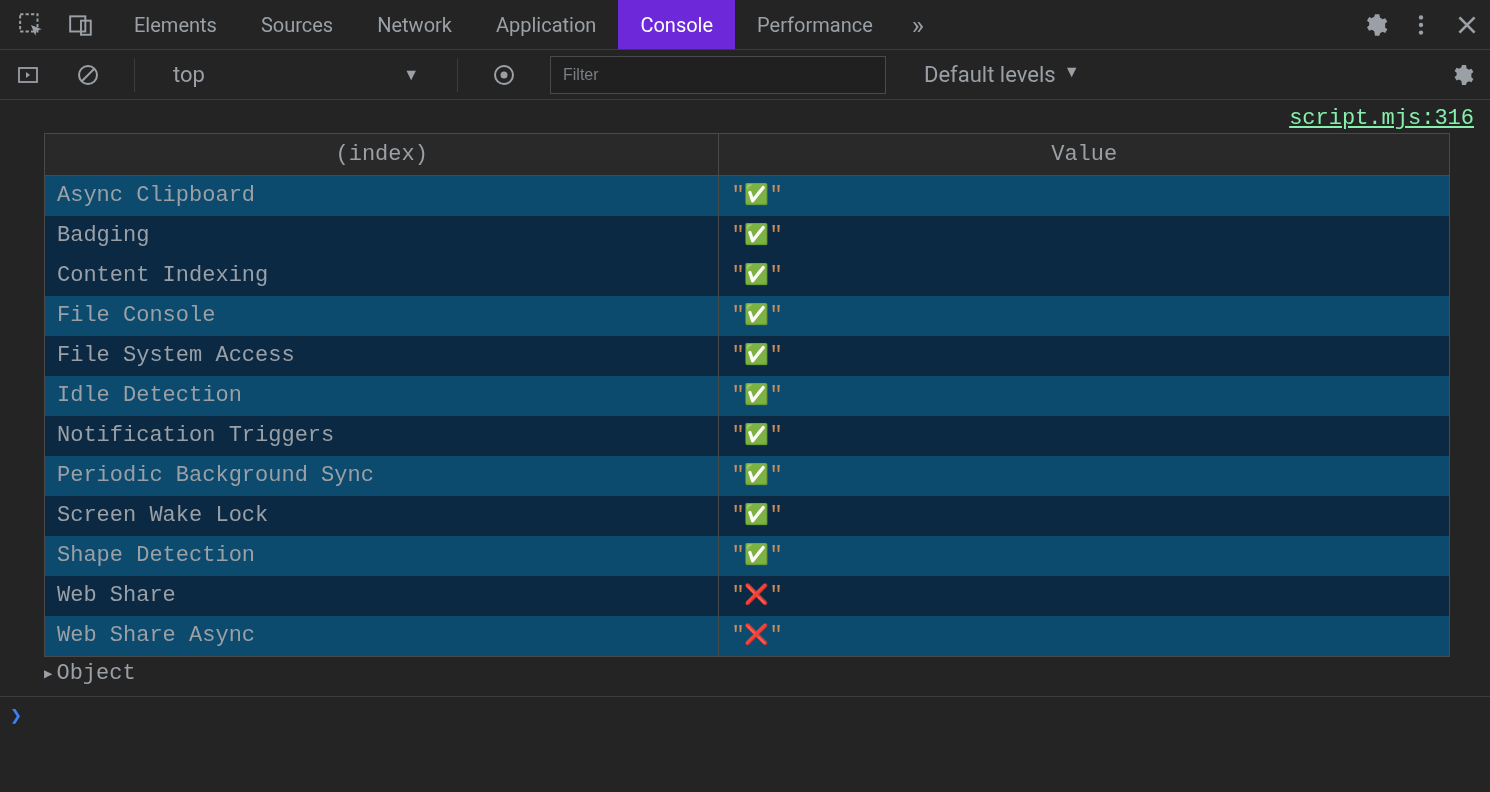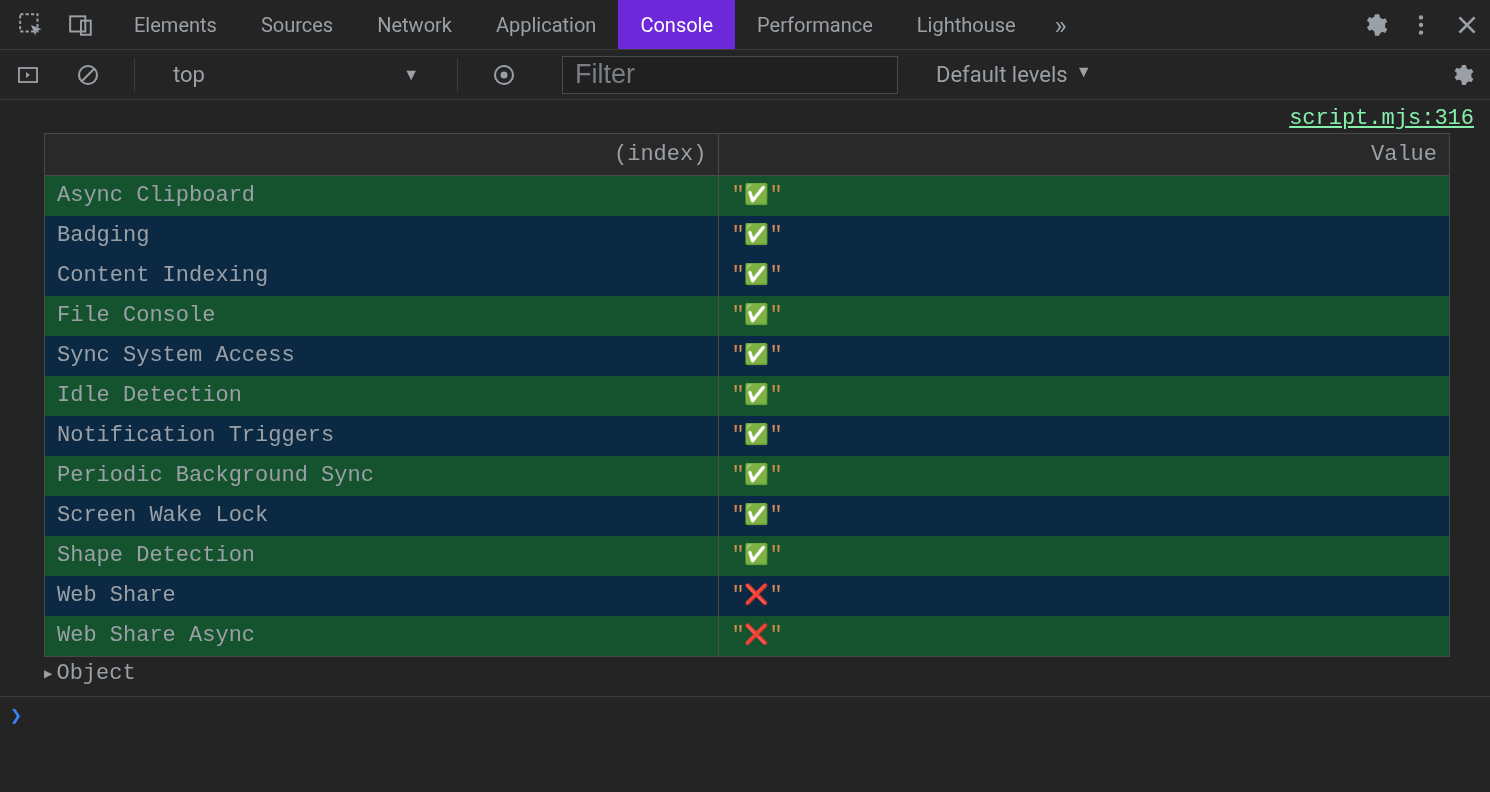--- a/index.html
+++ b/index.html
@@ -80,23 +80,23 @@
     font-size: 22px;
     color:#9aa0a6;
     cursor:pointer;
   }
   .context-select .tri { font-size:16px; color:#9aa0a6; }
   .filter-input {
     width: 336px; height: 38px;
     background: #202020;
     border: 1px solid #4a4a4a;
     color: #e8eaed;
-    font-size: 27px;
+    font-size: 16px;
     padding: 12px 12px;
-    margin-left: 18px;
+    margin-left: 6px;
     outline: none;
   }
   .filter-input::placeholder { color:#7a7f86; }
   .levels-select {
     display:flex; align-items:flex-start;
     color:#9aa0a6; font-size:22px;
     margin-left: 18px;
     cursor:pointer;
     gap: 8px;
   }
@@ -120,38 +120,38 @@
   .table-wrap {
     margin: 0 40px 0 44px;
     border: 1px solid #4a4a4a;
   }
   table.ctable {
     width: 100%;
     border-collapse: collapse;
     font-size: 22px;
   }
   table.ctable th {
-    text-align: right;
+    text-align: center;
     font-weight: 400;
     color:#9aa0a6;
     background:#292929;
     padding: 8px 12px;
     border-bottom: 1px solid #4a4a4a;
   }
   table.ctable th + th,
   table.ctable td + td {
     border-left: 1px solid #4a4a4a;
   }
   table.ctable td {
     padding: 8px 12px;
     color:#9aa0a6;
     vertical-align: middle;
     line-height: 24px;
   }
-  table.ctable tbody tr.odd  { background:#14532d; }
+  table.ctable tbody tr.odd  { background:#0c4a6e; }
   table.ctable tbody tr.even { background:#0b2942; }
 
   .valcell .q { color:#d08a52; }
   .valcell .emoji { font-size:20px; line-height:1; }
 
   .obj-row {
     margin: 4px 40px 0 44px;
     display:flex; align-items:center;
     font-size:22px;
     color:#9aa0a6;
@@ -187,21 +187,20 @@
       <rect x="12" y="8" width="9" height="13"></rect>
     </svg>
   </div>
   <div class="tabs" id="tabs-host">
       <div class="tab">Elements</div>
       <div class="tab">Sources</div>
       <div class="tab">Network</div>
       <div class="tab">Application</div>
       <div class="tab active">Console</div>
       <div class="tab">Performance</div>
-      <div class="tab">Lighthouse</div>
     </div>
   <div class="overflow">»</div>
   <div class="rh">
     <div class="icon-btn">
       <svg viewBox="0 0 24 24" fill="currentColor">
         <path d="M12 8a4 4 0 1 0 0 8 4 4 0 0 0 0-8zm9.4 4a7.5 7.5 0 0 0-.1-1.3l2.1-1.6-2-3.4-2.5 1a7.6 7.6 0 0 0-2.2-1.3L16 2h-4l-.7 2.4a7.6 7.6 0 0 0-2.2 1.3l-2.5-1-2 3.4 2.1 1.6a7.5 7.5 0 0 0 0 2.6L4.6 14l2 3.4 2.5-1a7.6 7.6 0 0 0 2.2 1.3L12 22h4l.7-2.4a7.6 7.6 0 0 0 2.2-1.3l2.5 1 2-3.4-2.1-1.6c.07-.43.1-.86.1-1.3z"></path>
       </svg>
     </div>
     <div class="icon-btn">
       <svg viewBox="0 0 24 24" fill="currentColor">
@@ -279,21 +278,21 @@
           </tr>
           <tr class="even">
             <td class="idxcell">Content Indexing</td>
             <td class="valcell"><span class="q">"</span><span class="emoji">✅</span><span class="q">"</span></td>
           </tr>
           <tr class="odd">
             <td class="idxcell">File Console</td>
             <td class="valcell"><span class="q">"</span><span class="emoji">✅</span><span class="q">"</span></td>
           </tr>
           <tr class="even">
-            <td class="idxcell">Sync System Access</td>
+            <td class="idxcell">File System Access</td>
             <td class="valcell"><span class="q">"</span><span class="emoji">✅</span><span class="q">"</span></td>
           </tr>
           <tr class="odd">
             <td class="idxcell">Idle Detection</td>
             <td class="valcell"><span class="q">"</span><span class="emoji">✅</span><span class="q">"</span></td>
           </tr>
           <tr class="even">
             <td class="idxcell">Notification Triggers</td>
             <td class="valcell"><span class="q">"</span><span class="emoji">✅</span><span class="q">"</span></td>
           </tr>

